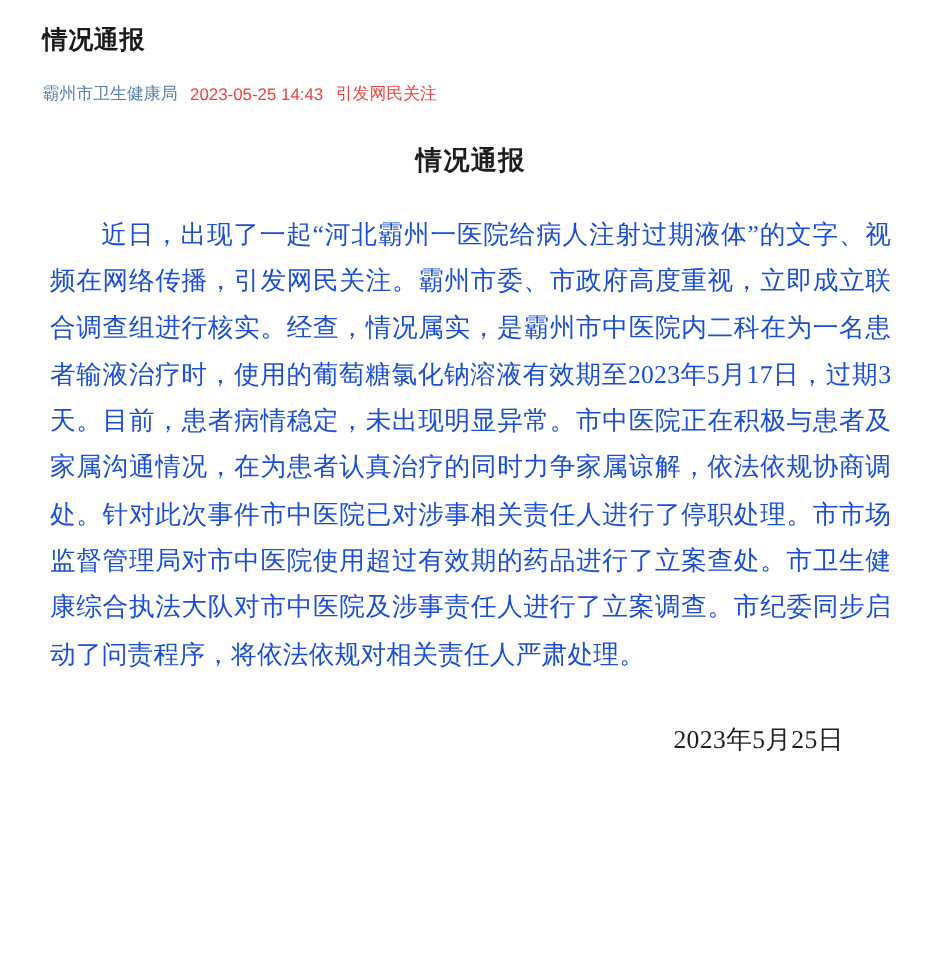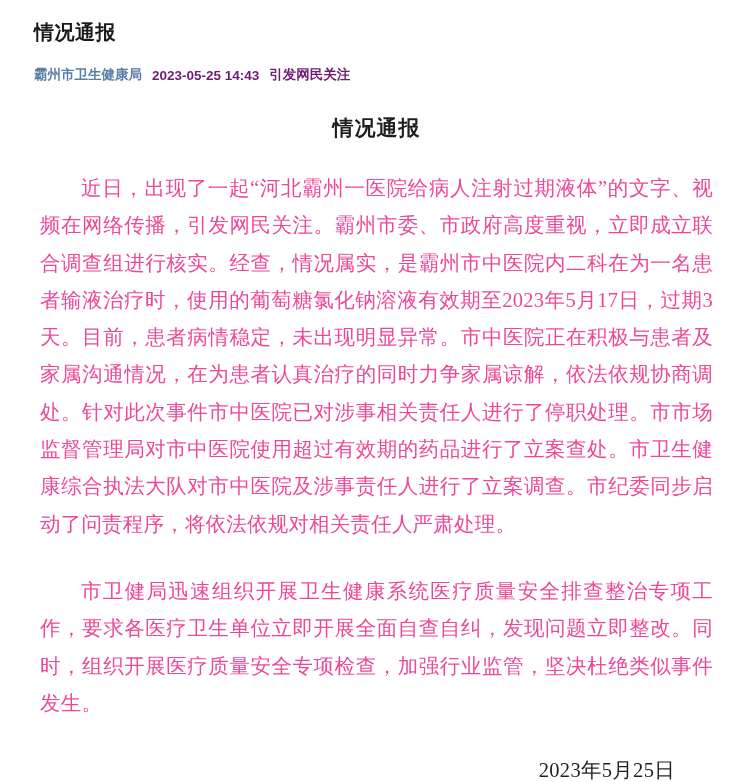--- a/index.html
+++ b/index.html
@@ -33,44 +33,43 @@
   }
   .meta-row {
     margin-top: 20px;
     font-family: "Liberation Sans", "DejaVu Sans", sans-serif;
     font-size: 13.5px;
     color: #9a9a9a;
     display: flex;
     align-items: center;
     gap: 10px;
     white-space: nowrap;
-    font-weight: bold;
   }
   .meta-source {
     color: #5a7fa6;
   }
   .meta-date, .meta-location {
-    color: #701a75;
+    color: #ef4444;
   }
   .body-wrap {
     margin-top: 30px;
   }
   .doc-heading {
     text-align: center;
     font-family: "Liberation Sans", "DejaVu Sans", sans-serif;
     font-size: 21px;
     font-weight: bold;
     color: #1e1e1e;
     letter-spacing: 1px;
     margin: 0 0 28px 0;
   }
   .para {
     font-size: 20.5px;
     line-height: 1.82;
-    color: #ec4899;
+    color: #1d4ed8;
     text-align: justify;
     text-justify: inter-ideograph;
     text-indent: 2em;
     margin: 0 0 20px 0;
     letter-spacing: 0.2px;
     padding: 0 6px;
   }
   .para.second {
     margin-top: 30px;
   }
@@ -95,18 +94,17 @@
     <span class="meta-date">2023-05-25 14:43</span>
     <span class="meta-location">引发网民关注</span>
   </div>
 
   <div class="body-wrap">
 
     <div class="doc-heading">情况通报</div>
 
     <p class="para">近日，出现了一起“河北霸州一医院给病人注射过期液体”的文字、视频在网络传播，引发网民关注。霸州市委、市政府高度重视，立即成立联合调查组进行核实。经查，情况属实，是霸州市中医院内二科在为一名患者输液治疗时，使用的葡萄糖氯化钠溶液有效期至2023年5月17日，过期3天。目前，患者病情稳定，未出现明显异常。市中医院正在积极与患者及家属沟通情况，在为患者认真治疗的同时力争家属谅解，依法依规协商调处。针对此次事件市中医院已对涉事相关责任人进行了停职处理。市市场监督管理局对市中医院使用超过有效期的药品进行了立案查处。市卫生健康综合执法大队对市中医院及涉事责任人进行了立案调查。市纪委同步启动了问责程序，将依法依规对相关责任人严肃处理。</p>
 
-    <p class="para second">市卫健局迅速组织开展卫生健康系统医疗质量安全排查整治专项工作，要求各医疗卫生单位立即开展全面自查自纠，发现问题立即整改。同时，组织开展医疗质量安全专项检查，加强行业监管，坚决杜绝类似事件发生。</p>
 
     <div class="signature">2023年5月25日</div>
 
   </div>
 </div>
 
 </body></html>

